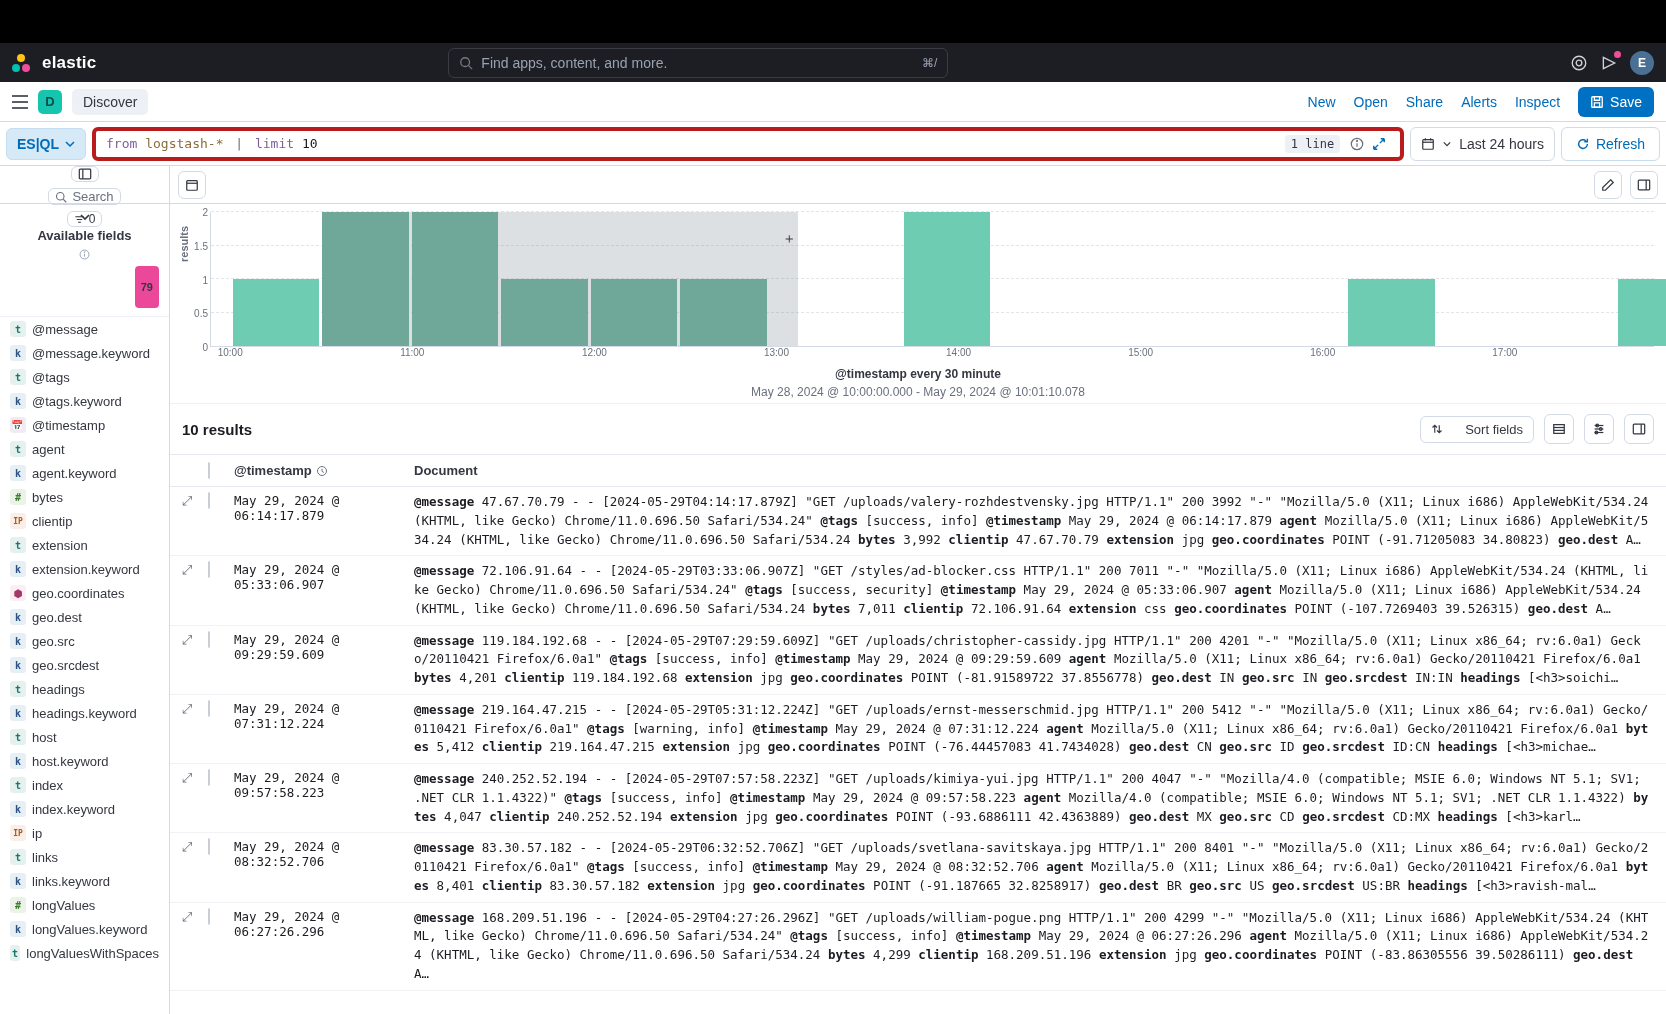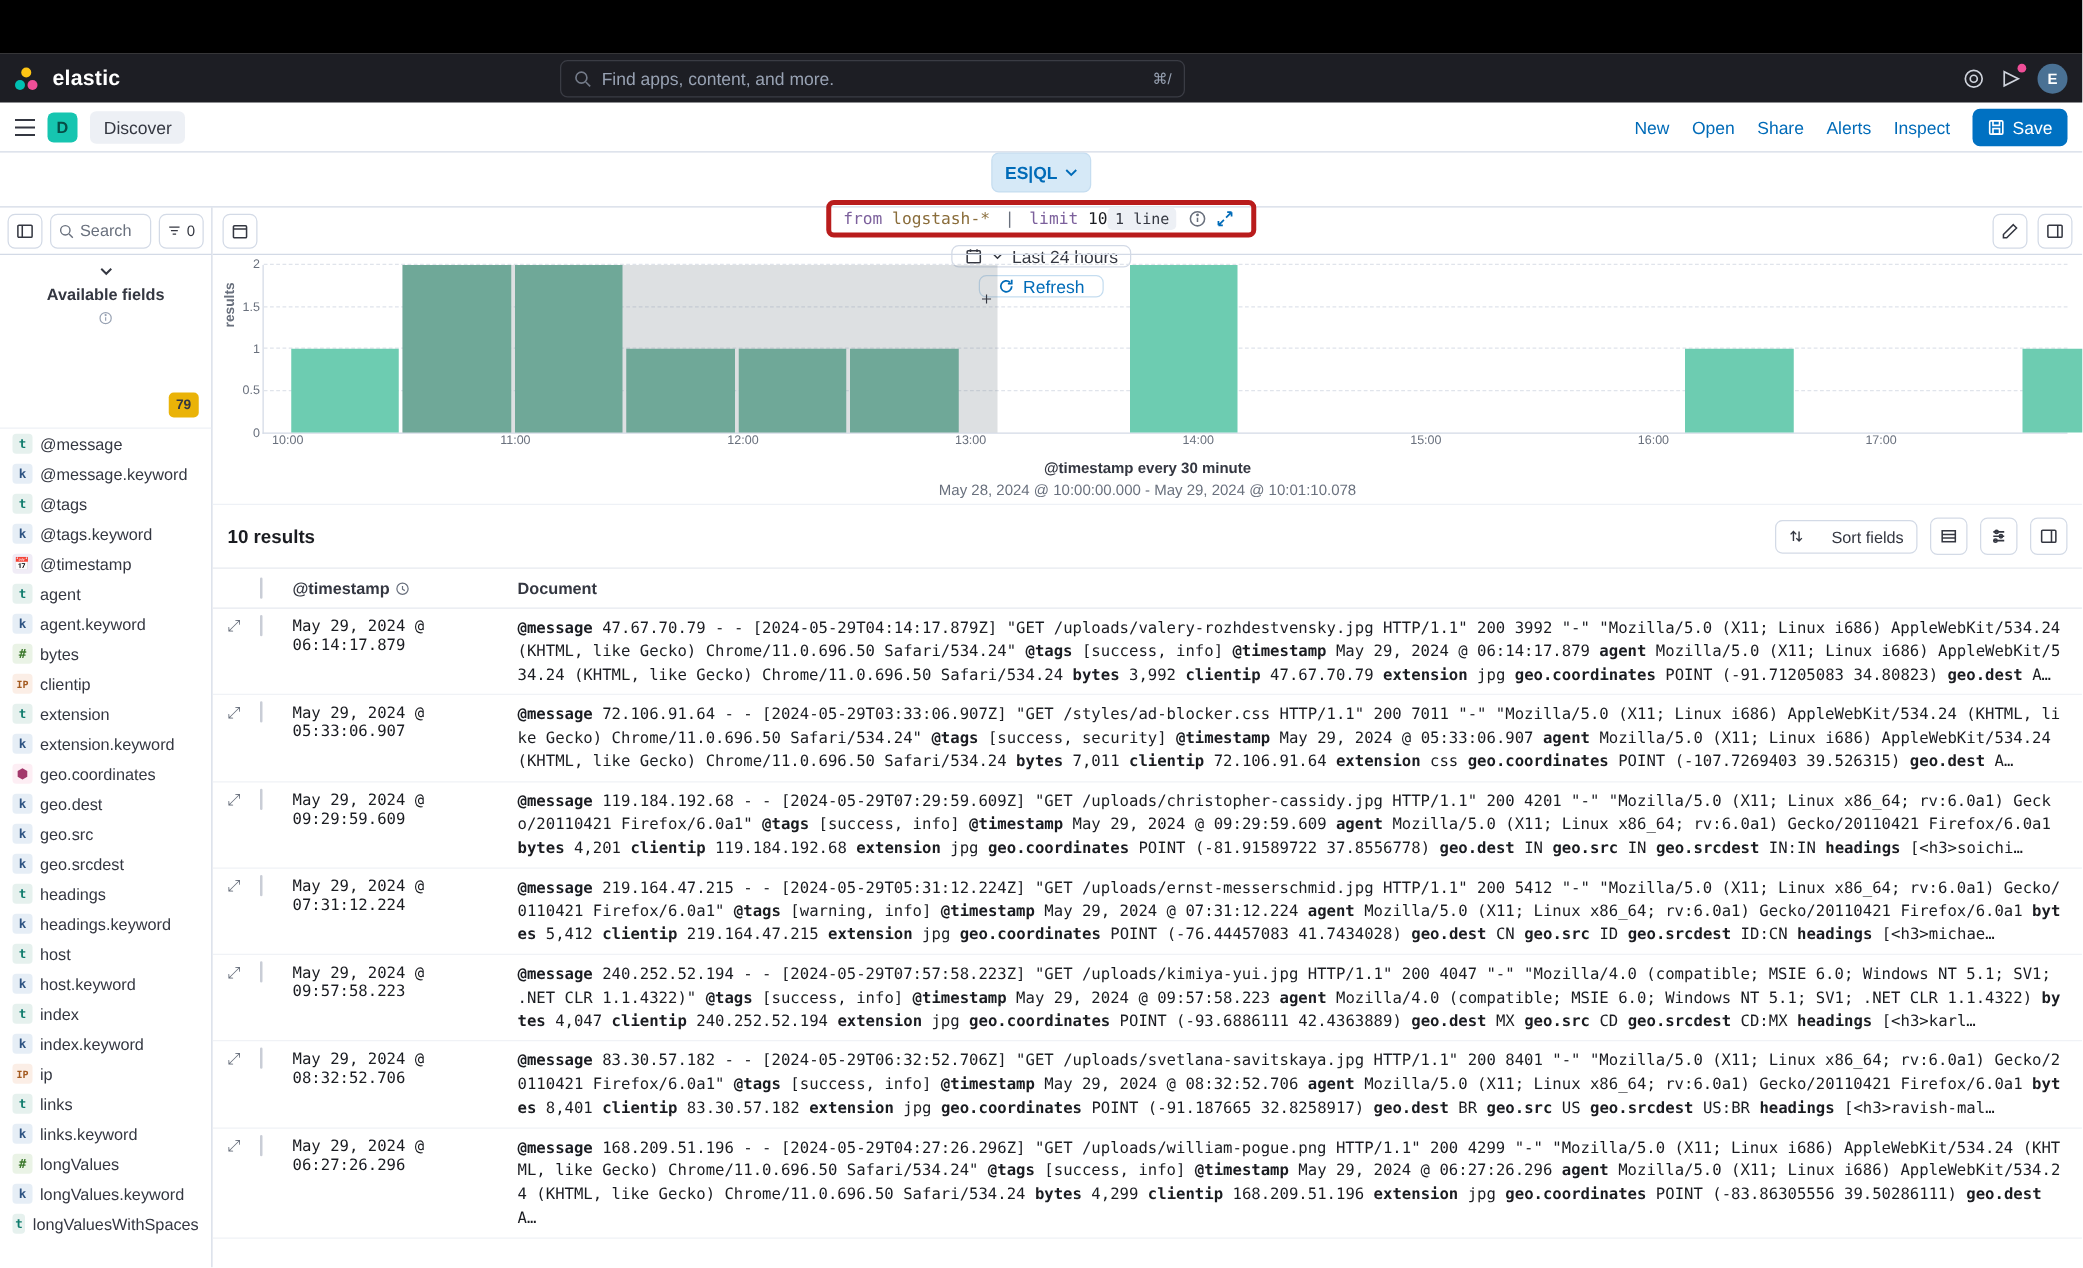--- a/index.html
+++ b/index.html
@@ -22,39 +22,39 @@
 
   .subheader { height: 40px; border-bottom: 1px solid #d3dae6; display: flex; align-items: center; padding: 0 12px; gap: 10px; }
   .burger { width: 16px; height: 14px; color: #343741; }
   .sq-badge { width: 24px; height: 24px; border-radius: 5px; background: #16c5b0; color: #064d47; display: flex; align-items: center; justify-content: center; font-weight: 700; font-size: 13px; }
   .pill { background: #edf0f5; padding: 5px 11px; border-radius: 5px; font-size: 14px; color: #343741; }
   .sub-right { margin-left: auto; display: flex; gap: 18px; align-items: center; }
   .sub-link { color: #006bb8; font-size: 14px; cursor: pointer; }
   .save-btn { background: #0071c2; color: #fff; border-radius: 6px; padding: 7px 12px; display: flex; align-items: center; gap: 6px; font-size: 14px; }
   .save-btn svg { width: 14px; height: 14px; }
 
-  .querybar { height: 44px; border-bottom: 1px solid #d3dae6; display: flex; align-items: center; padding: 0 6px; gap: 6px; flex-direction: column; }
+  .querybar { height: 44px; border-bottom: 1px solid #d3dae6; display: flex; align-items: center; padding: 0 6px; gap: 6px; }
   .lang-btn { background: #d6e9f7; color: #006bb8; border: 1px solid #c5ddf0; border-radius: 6px; padding: 7px 10px; display: flex; align-items: center; gap: 6px; font-weight: 600; font-size: 14px; }
   .query-input { flex: 1; border: 4px solid #b91c1c; border-radius: 6px; height: 34px; display: flex; align-items: center; padding: 0 10px; font-family: Menlo, Consolas, monospace; font-size: 13px; }
   .kw { color: #7c609c; }
   .arg { color: #8a6d3b; }
   .pipe { color: #69707d; margin: 0 4px; }
   .num { color: #1a1c21; }
   .badge-inline { background: #edf0f5; border-radius: 4px; padding: 2px 6px; font-size: 12px; color: #343741; margin-left: auto; margin-right: 6px; }
   .mini-btn { width: 34px; height: 34px; border: 1px solid #d3dae6; border-radius: 6px; display: flex; align-items: center; justify-content: center; color: #343741; }
   .date-btn { border: 1px solid #d3dae6; border-radius: 6px; height: 34px; display: flex; align-items: center; padding: 0 10px; gap: 8px; color: #343741; }
   .refresh-btn { border: 1px solid #c5ddf0; background:#fff; color: #006bb8; border-radius: 6px; height: 34px; display: flex; align-items: center; padding: 0 14px; gap: 6px; font-weight: 500; }
 
   .workspace { display: flex; height: calc(100% - 43px - 39px - 40px - 44px); }
   .sidebar { width: 170px; border-right: 1px solid #d3dae6; display: flex; flex-direction: column; }
-  .side-tools { height: 38px; border-bottom: 1px solid #d3dae6; display: flex; align-items: center; padding: 0 6px; gap: 6px; }
+  .side-tools { height: 38px; border-bottom: 1px solid #d3dae6; display: flex; align-items: center; padding: 0 6px; gap: 6px; flex-direction: column; }
   .side-search { flex: 1; border: 1px solid #d3dae6; border-radius: 6px; height: 28px; display: flex; align-items: center; padding: 0 6px; gap: 5px; color: #69707d; font-size: 13px; }
   .side-filter { border: 1px solid #d3dae6; border-radius: 6px; height: 28px; display: flex; align-items: center; padding: 0 6px; gap: 4px; color: #343741; font-size: 12px; }
   .side-section { padding: 8px 10px; border-bottom: 1px solid #eef1f6; display: flex; align-items: center; gap: 6px; font-size: 13px; font-weight: 600; color: #343741; flex-direction: column; }
-  .side-section .cnt { margin-left: auto; background: #eab308; border-radius: 4px; padding: 4px 6px; font-size: 11px; font-weight: 600; margin-top: 48px; }
+  .side-section .cnt { margin-left: auto; background: #ec4899; border-radius: 4px; padding: 15px 6px; font-size: 11px; font-weight: 600; }
   .side-list { overflow-y: auto; flex: 1; }
   .side-item { display: flex; align-items: center; gap: 6px; padding: 4px 10px; font-size: 13px; color: #343741; cursor: pointer; }
   .ftype { width: 16px; height: 16px; border-radius: 3px; display: flex; align-items: center; justify-content: center; font-size: 10px; font-weight: 700; font-family: Menlo, monospace; }
   .ft-t { background: #e6f1ee; color: #0f7b6c; }
   .ft-k { background: #e6eef6; color: #2c5282; }
   .ft-n { background: #eaf3e6; color: #3d7a2e; }
   .ft-d { background: #f0ecf6; color: #5e4b8b; }
   .ft-ip { background: #fbeee6; color: #a35a1f; font-size: 8px; }
   .ft-g { background: #fdeef4; color: #a3386b; }
 

